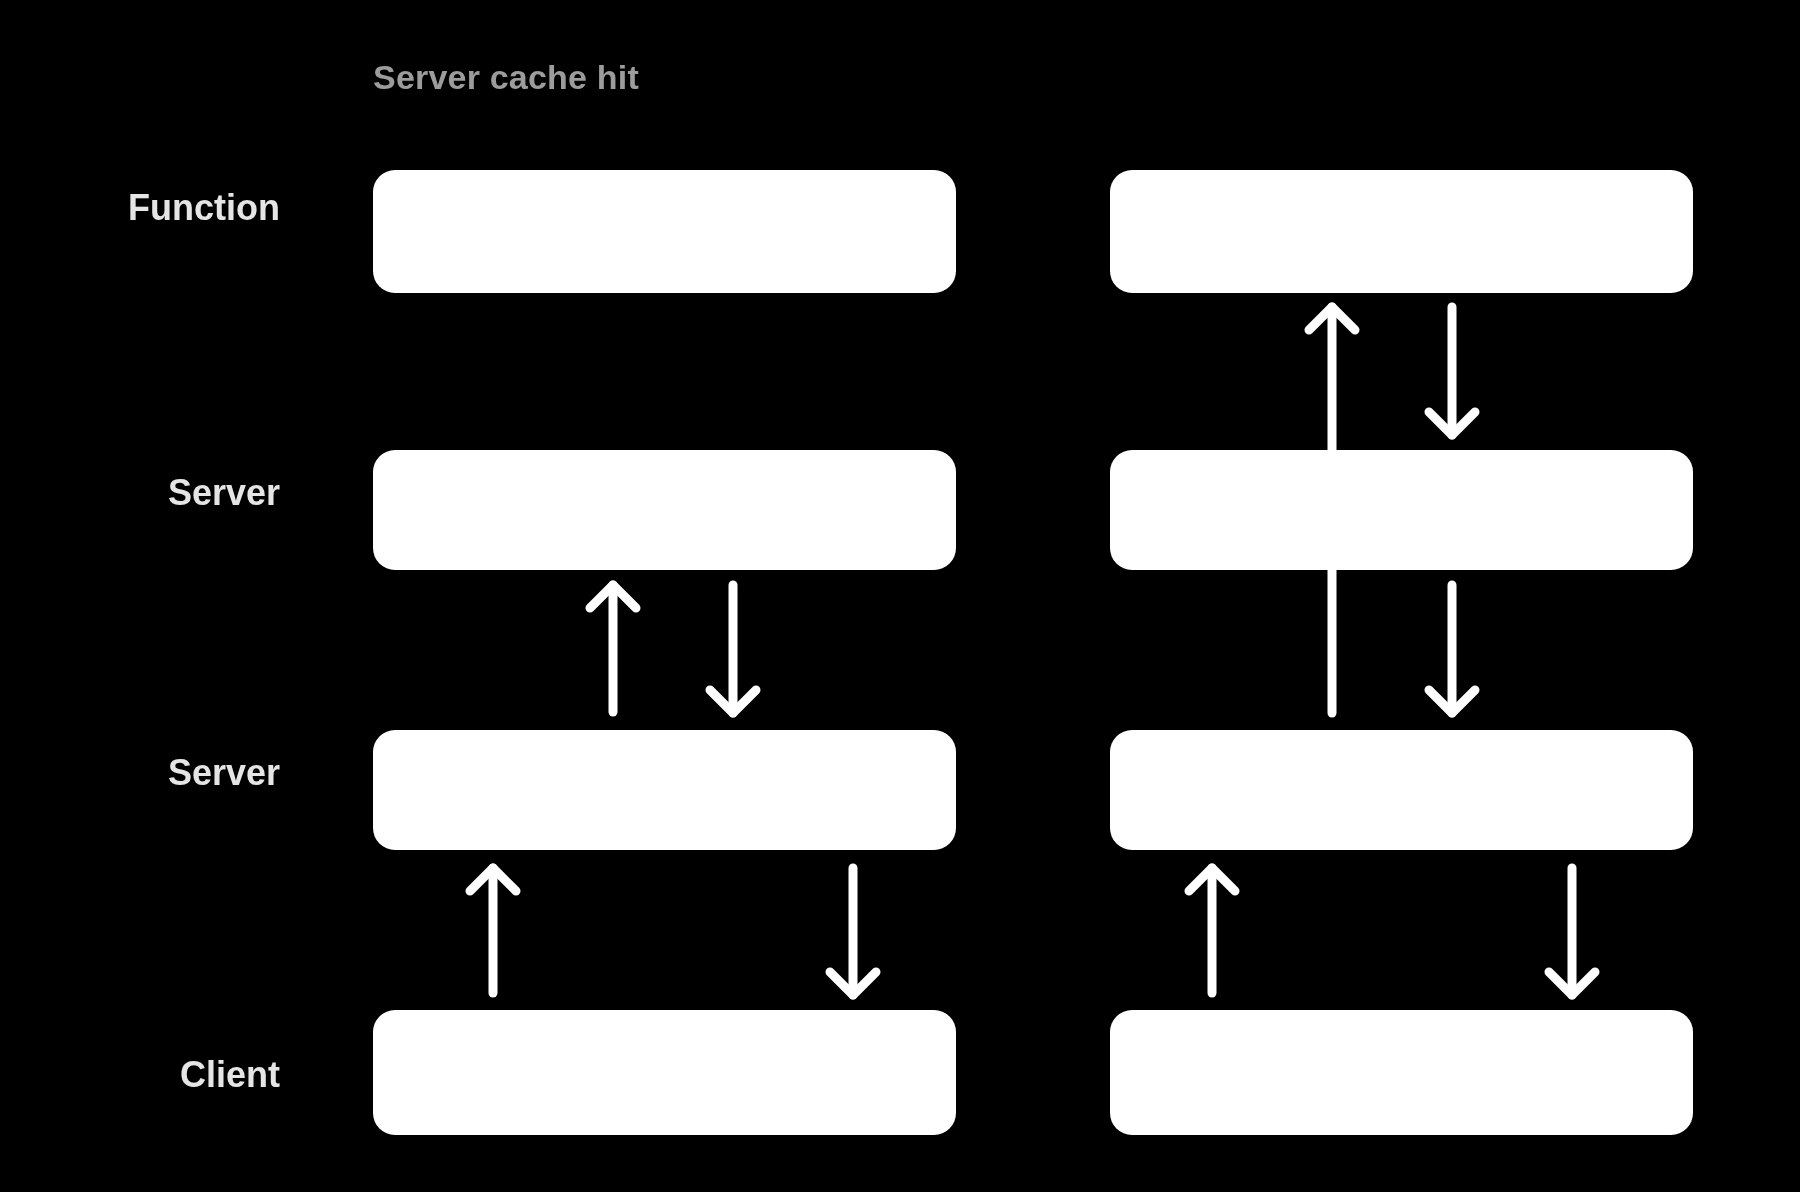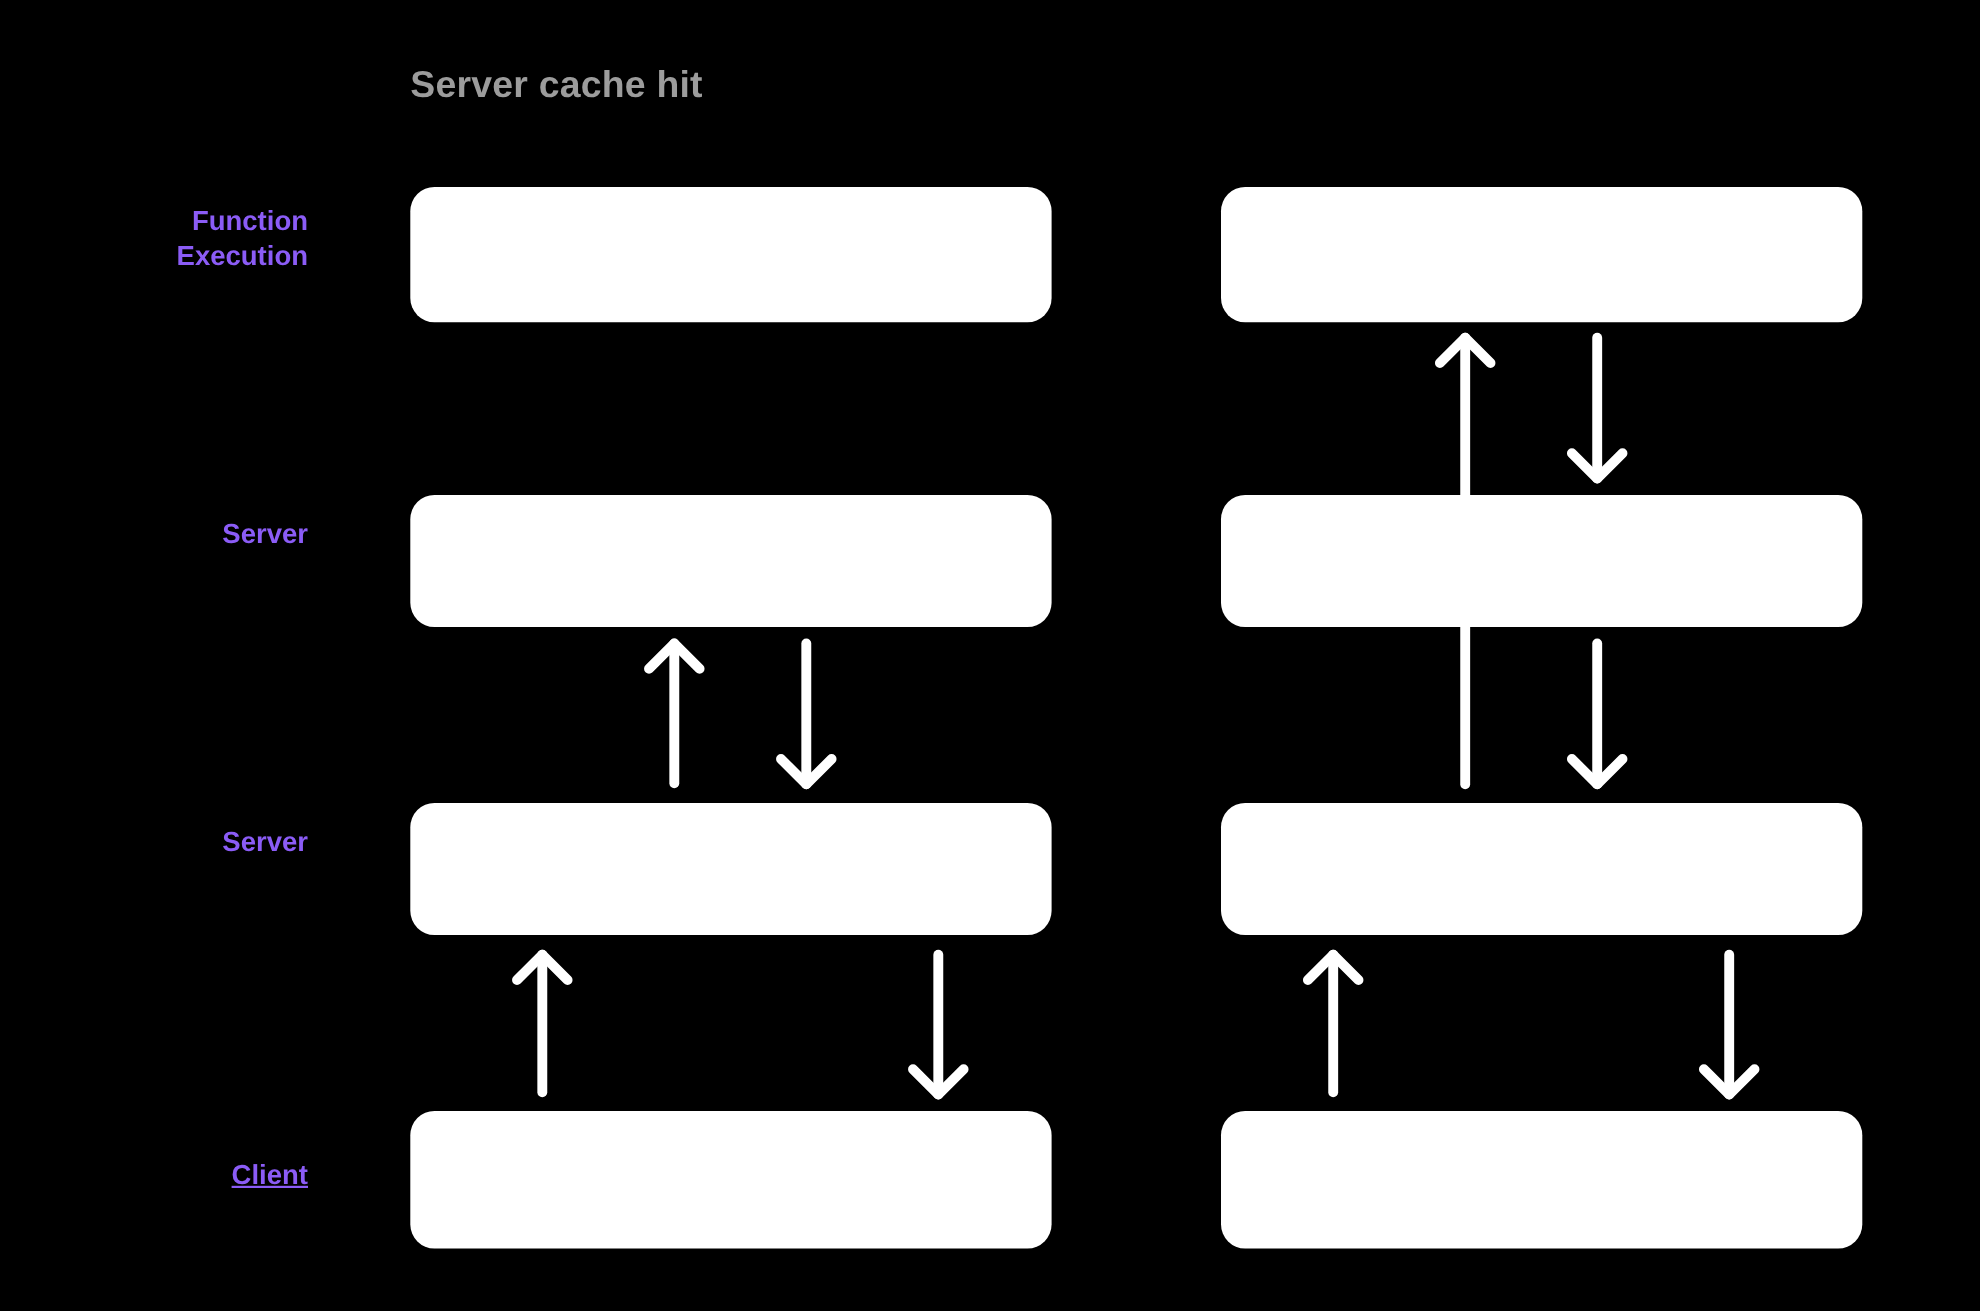--- a/index.html
+++ b/index.html
@@ -27,30 +27,30 @@
     line-height: 1;
   }
   #header-hit  { left: 373px; top: 60px; }
   #header-miss { left: 1102px; top: 60px; }
 
   
   .row-label {
     position: absolute;
     width: 260px;
     text-align: right;
-    color: #8b5cf6;
-    font-size: 25px;
+    color: #e5e5e5;
+    font-size: 36px;
     font-weight: 700;
     line-height: 1.28;
     left: 20px;
   }
   #label-function-execution { top: 185px; }
   #label-server-cache       { top: 470px; }
   #label-server-render      { top: 750px; }
-  #label-client             { top: 1052px; text-decoration: underline; }
+  #label-client             { top: 1052px; }
 
   
   .lane-box {
     position: absolute;
     background: #ffffff;
     border-radius: 22px;
   }
   .col-hit  { left: 373px;  width: 583px; }
   .col-miss { left: 1110px; width: 583px; }
 
@@ -71,21 +71,20 @@
 </style>
 </head>
 <body>
 
 <div id="stage">
 
   <div class="col-header" id="header-hit">Server cache hit</div>
 
   <div class="row-label" id="label-function-execution">
     <div>Function</div>
-    <div>Execution</div>
   </div>
   <div class="row-label" id="label-server-cache">
     <div>Server</div>
   </div>
   <div class="row-label" id="label-server-render">
     <div>Server</div>
   </div>
   <div class="row-label" id="label-client">
     <div>Client</div>
   </div>

